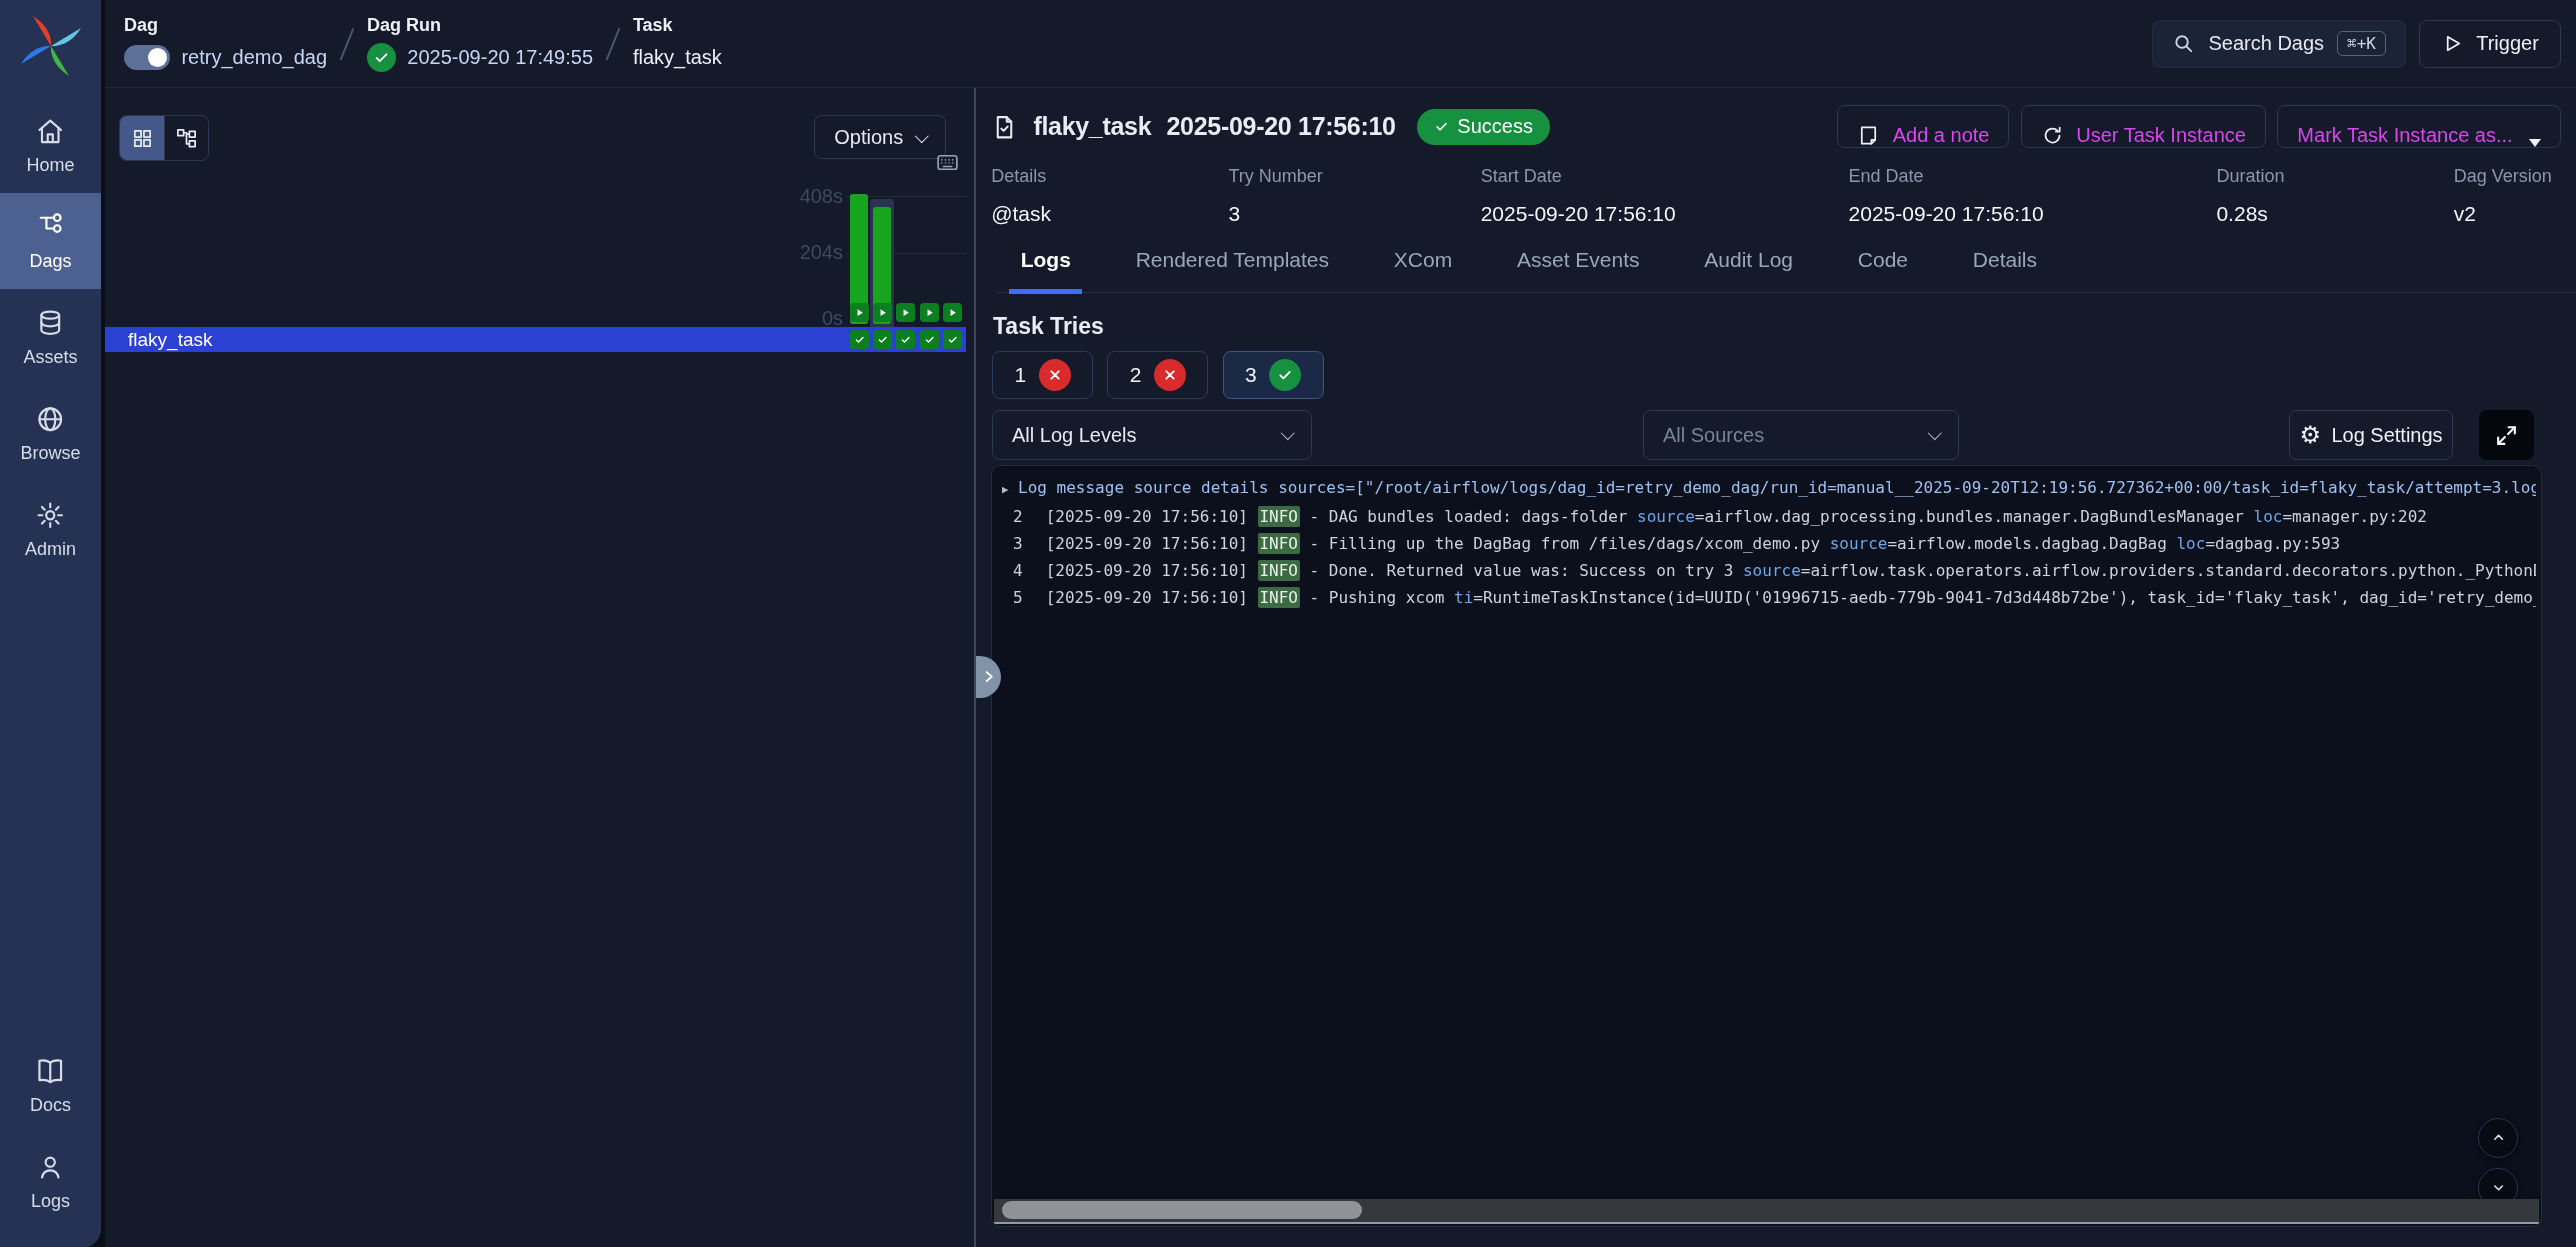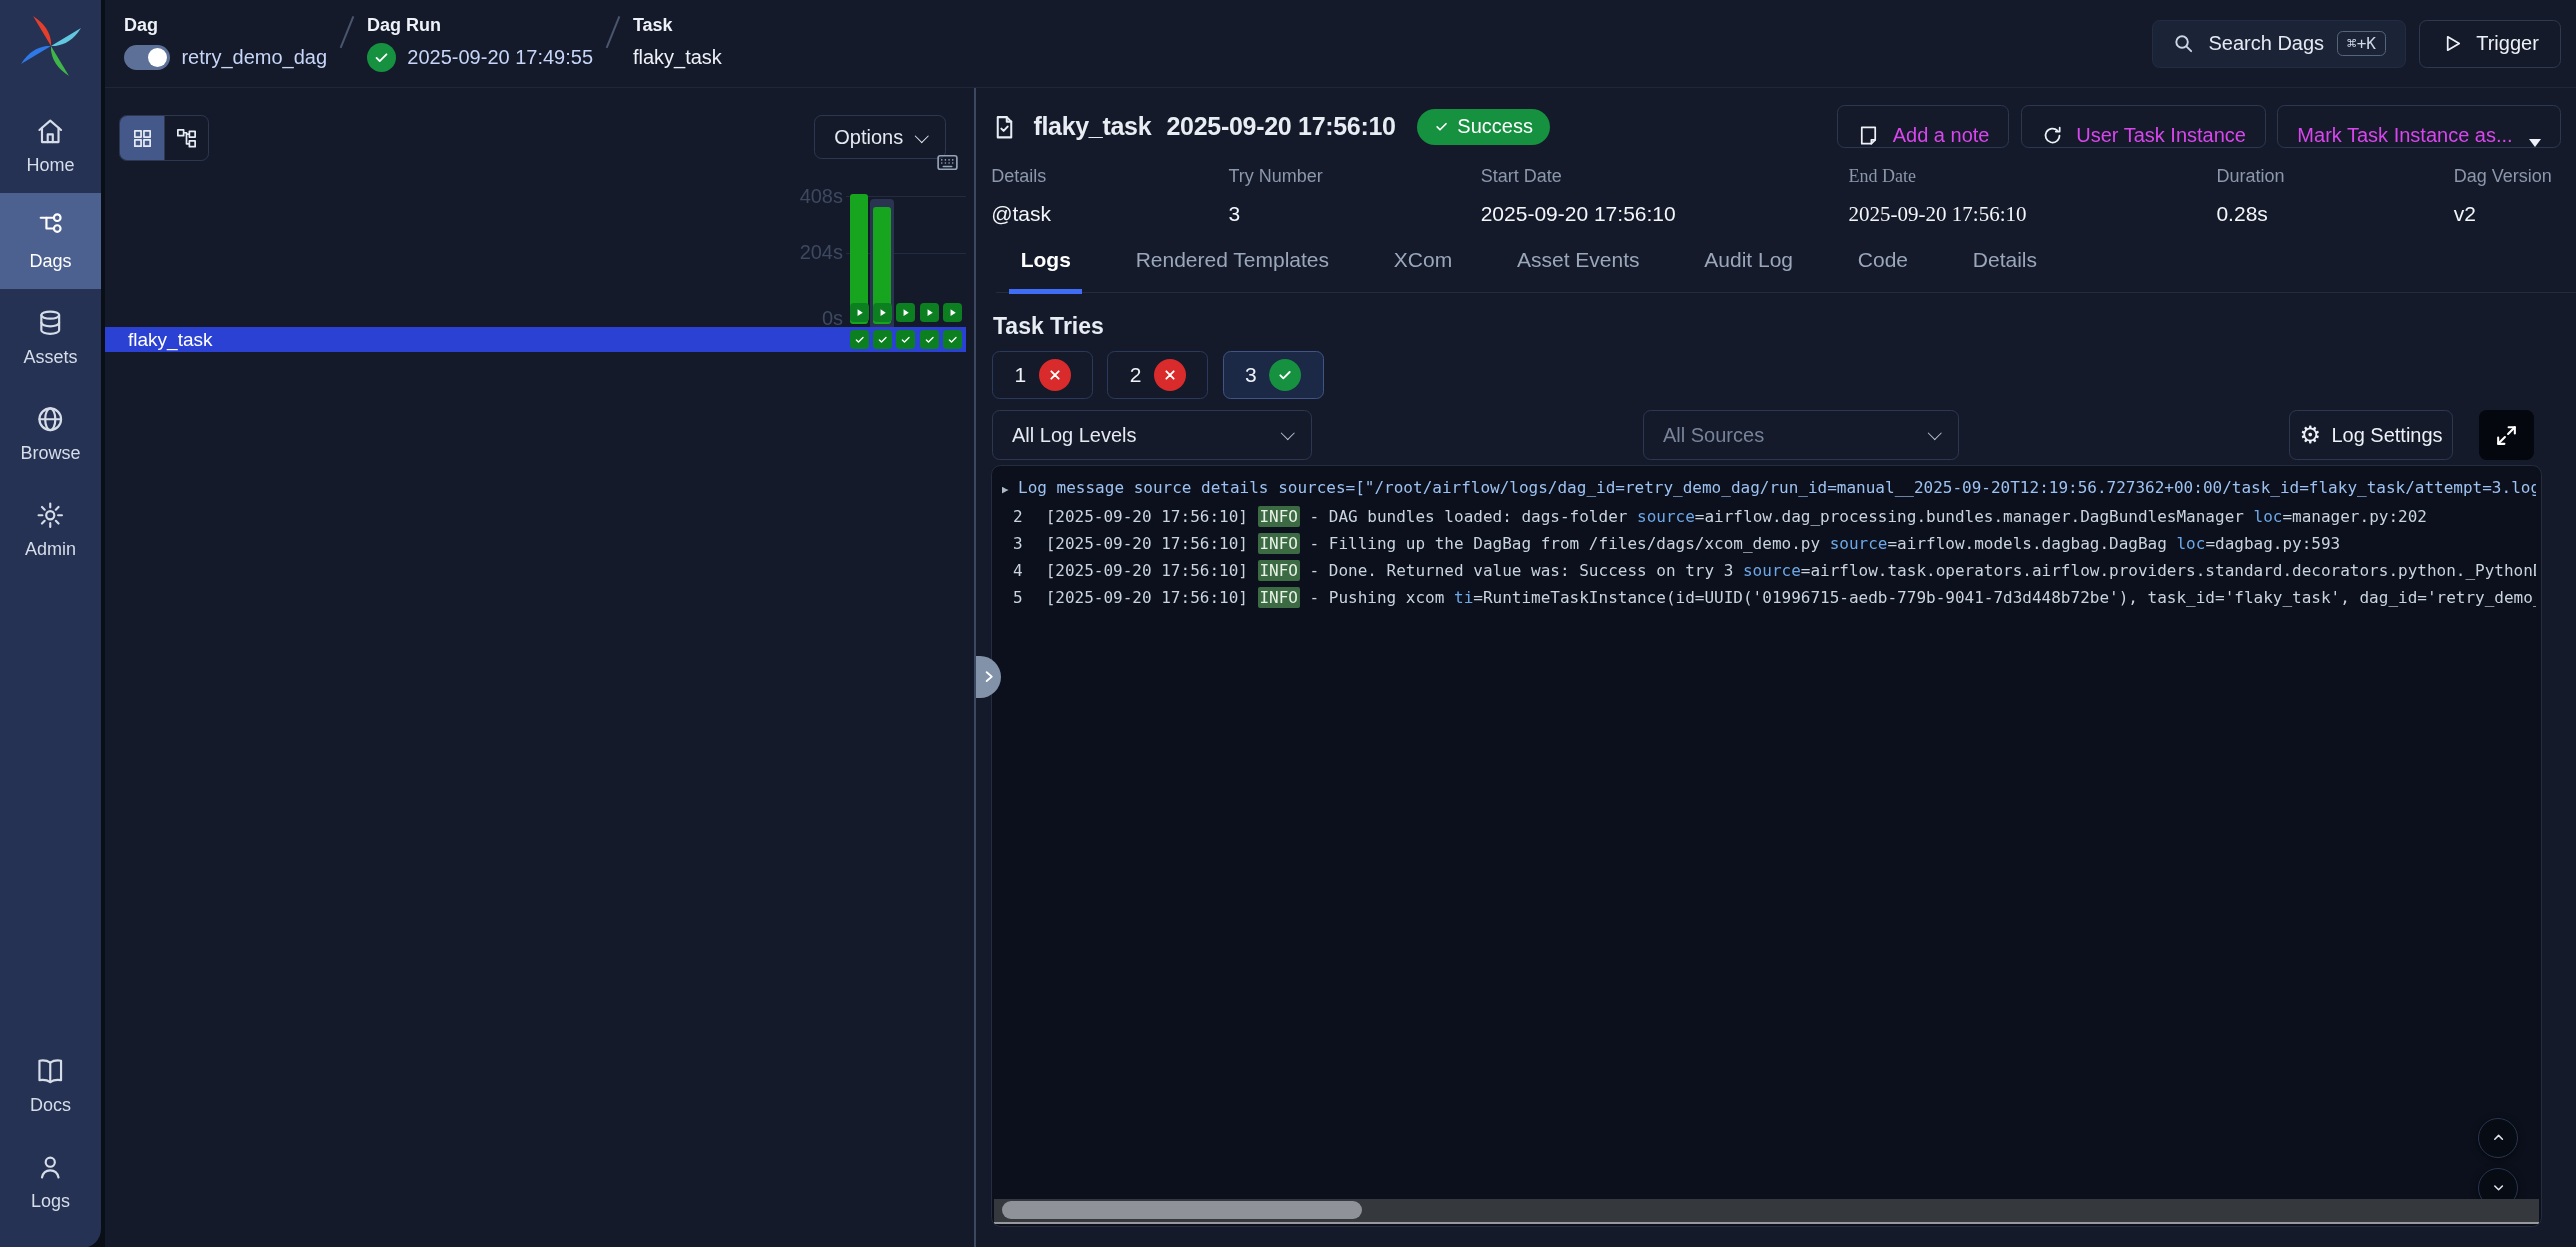--- a/index.html
+++ b/index.html
@@ -20,21 +20,21 @@
   .nav-icon { width:30.5px; height:30.5px; }
   .nav-icon svg { width:30.5px; height:30.5px; stroke:currentColor; fill:none; stroke-width:1.7; stroke-linecap:round; stroke-linejoin:round; }
   .nav-spacer { flex:1; }
   .nav-bottom { width:100%; margin-bottom:19px; }
 
   
   .main { position:absolute; left:105px; top:0; right:0; bottom:0; background:#141a29; }
   .topbar { position:absolute; left:0; top:0; right:0; height:88px;
             display:flex; align-items:center; padding:0 15.2px 0 19px;
             border-bottom:1px solid #1f2637; }
-  .bc { display:flex; align-items:flex-start; }
+  .bc { display:flex; align-items:center; }
   .bc-group { display:flex; flex-direction:column; gap:7.6px; }
   .bc-label { font-size:18px; font-weight:bold; color:#eef2f8; }
   .bc-val-row { display:flex; align-items:center; gap:11.4px; height:29px; }
   .bc-link { font-size:20px; color:#c7d6f8; }
   .bc-text { font-size:20px; color:#eef2f8; }
   .bc-slash { width:1.9px; height:34px; background:#4a5570; transform:rotate(22deg);
               margin:0 19px; }
   .toggle { width:46px; height:25px; border-radius:12.4px; background:#5d7097; position:relative; }
   .toggle-knob { position:absolute; right:2.9px; top:2.9px; width:19px; height:19px; border-radius:50%; background:#ffffff; }
   .state-dot { width:29px; height:29px; border-radius:50%; display:flex; align-items:center; justify-content:center; }
@@ -452,21 +452,21 @@
               <div class="meta-value">@task</div>
             </div>
             <div class="meta-col" style="width: 255px;">
               <div class="meta-label">Try Number</div>
               <div class="meta-value">3</div>
             </div>
             <div class="meta-col" style="width: 372px;">
               <div class="meta-label">Start Date</div>
               <div class="meta-value">2025-09-20 17:56:10</div>
             </div>
-            <div class="meta-col" style="width: 372px; font-family: Liberation Serif, serif;">
+            <div class="meta-col" style="width: 372px;">
               <div class="meta-label">End Date</div>
               <div class="meta-value">2025-09-20 17:56:10</div>
             </div>
             <div class="meta-col" style="width: 240px;">
               <div class="meta-label">Duration</div>
               <div class="meta-value">0.28s</div>
             </div>
             <div class="meta-col" style="width: 114px;">
               <div class="meta-label">Dag Version</div>
               <div class="meta-value">v2</div>

